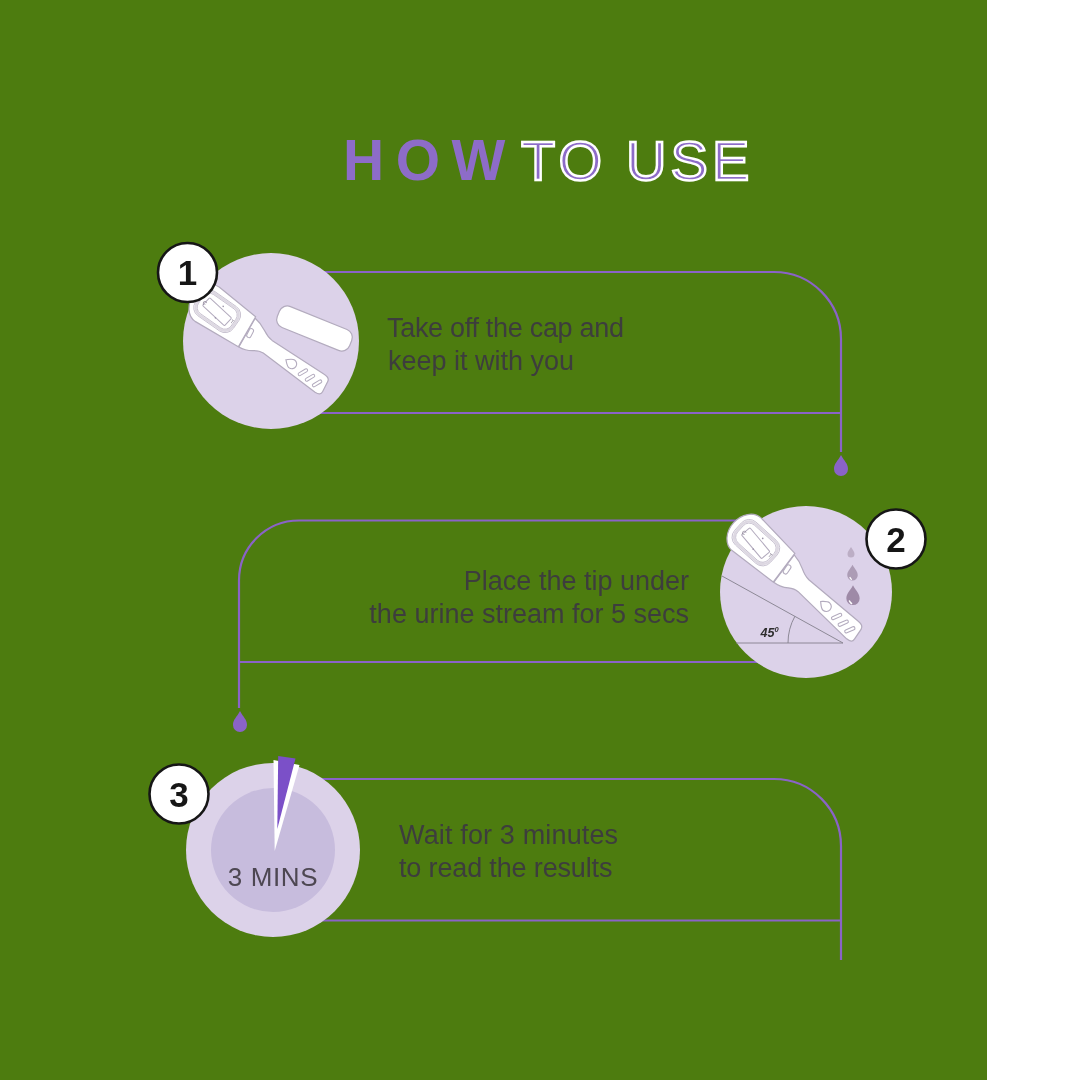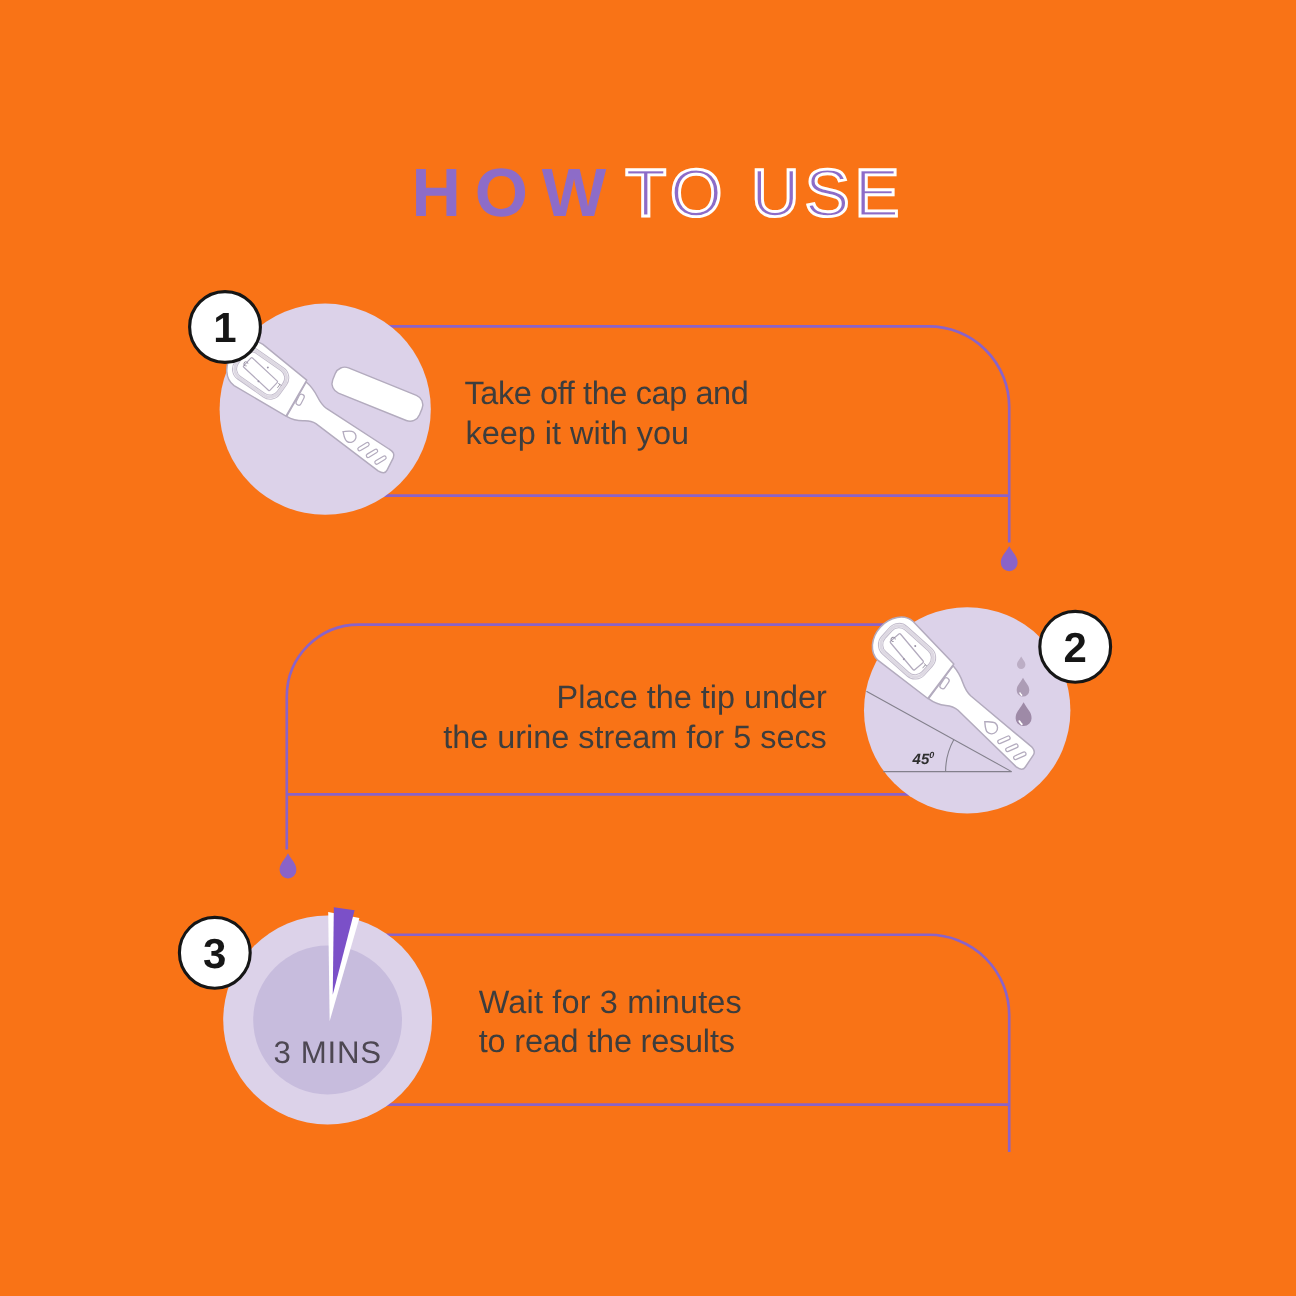--- a/index.html
+++ b/index.html
@@ -1,16 +1,16 @@
 <!DOCTYPE html>
 <html><head>
 <meta charset="utf-8">
 <style>
   html,body{margin:0;padding:0;background:#ffffff;}
-  #stage{width:1080px;height:1080px;position:relative;background:#f97316;overflow:hidden;}
+  #stage{width:987px;height:1080px;position:relative;background:#4d7c0f;overflow:hidden;}
   svg{display:block;}
   text{font-family:"Liberation Sans",sans-serif;}
 </style>
 </head>
 <body>
 <div id="stage">
 <svg width="1080" height="1080" viewBox="0 0 1080 1080">
   <defs>
     <g id="stick">
 

